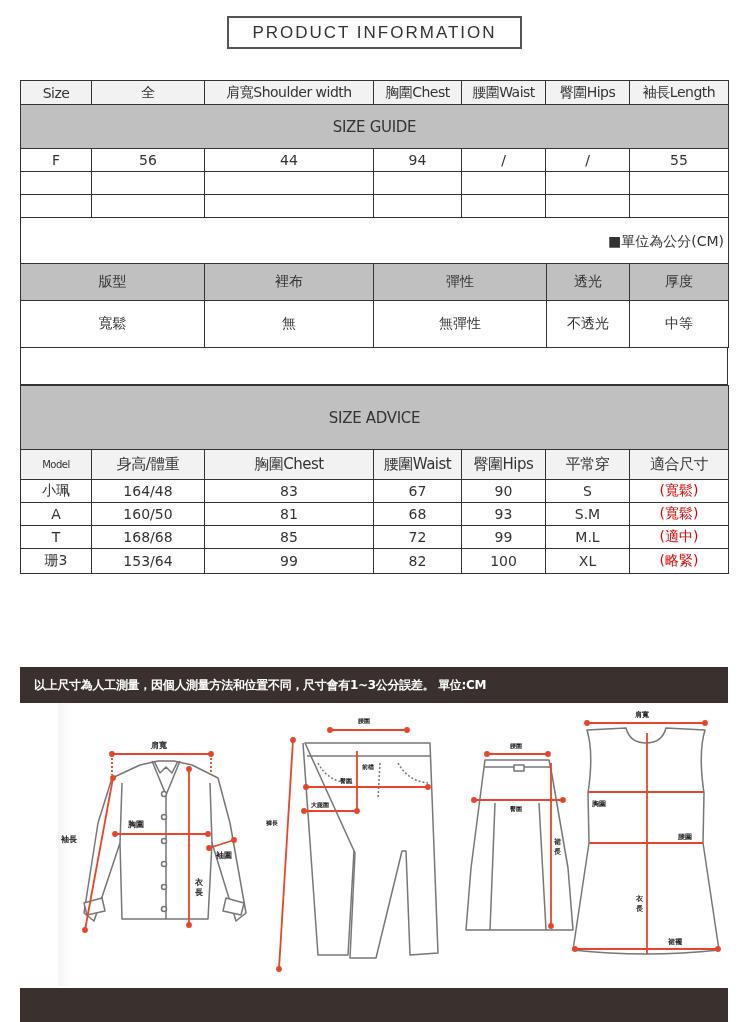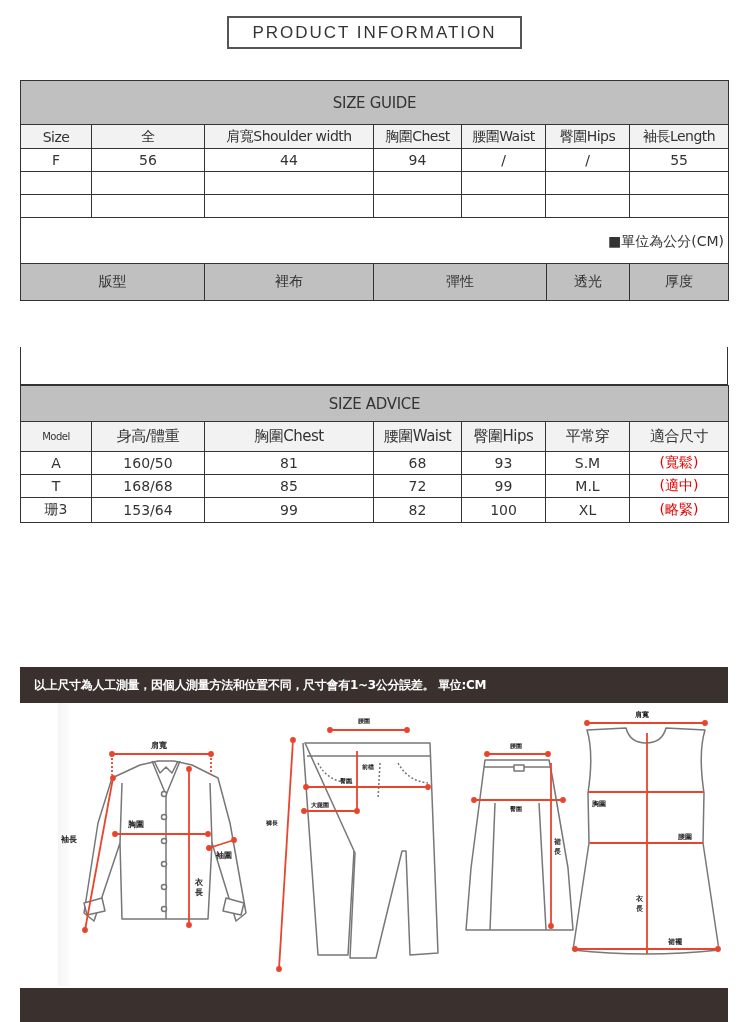--- a/index.html
+++ b/index.html
@@ -60,31 +60,31 @@
   <colgroup>
     <col style="width:71px">
       <col style="width:113px">
       <col style="width:169px">
     <col style="width:88px">
       <col style="width:84px">
       <col style="width:84px">
       <col style="width:99px">
   </colgroup>
   <tbody>
-      <tr style="height:44px">
-    <td colspan="7" class="band">SIZE GUIDE</td>
-  </tr>
-  <tr style="height:24px">
+      <tr style="height:24px">
     <td class="hdr">Size</td>
     <td class="hdr">全</td>
     <td class="hdr">肩寬Shoulder width</td>
     <td class="hdr">胸圍Chest</td>
     <td class="hdr">腰圍Waist</td>
     <td class="hdr">臀圍Hips</td>
     <td class="hdr">袖長Length</td>
+  </tr>
+  <tr style="height:44px">
+    <td colspan="7" class="band">SIZE GUIDE</td>
   </tr>
   <tr style="height:23px">
     <td>F</td>
     <td>56</td>
     <td>44</td>
     <td>94</td>
     <td>/</td>
     <td>/</td>
     <td>55</td>
   </tr>
@@ -121,48 +121,64 @@
       <col style="width:99px">
   </colgroup>
   <tbody>
       <tr style="height:37px">
     <td class="gray">版型</td>
     <td class="gray">裡布</td>
     <td class="gray">彈性</td>
     <td class="gray">透光</td>
     <td class="gray">厚度</td>
   </tr>
+  <tr style="height:47px">
+    <td>寬鬆</td>
+    <td>無</td>
+    <td>無彈性</td>
+    <td>不透光</td>
+    <td>中等</td>
+  </tr>
 </tbody>
   </table>
 
 <table class="sheet" id="t3">
   <colgroup>
     <col style="width:71px">
       <col style="width:113px">
       <col style="width:169px">
     <col style="width:88px">
       <col style="width:84px">
       <col style="width:84px">
       <col style="width:99px">
   </colgroup>
   <tbody>
       <tr style="height:0px">
         <td colspan="7" class="blank" style="height:0;border-top:none;border-bottom:none;"></td>
       </tr>
-  <tr style="height:36px">
+  <tr style="height:64px">
     <td colspan="7" class="band">SIZE ADVICE</td>
   </tr>
   <tr style="height:30px">
     <td class="hdr" style="font-size:10px">Model</td>
     <td class="hdr" style="font-size:15px">身高/體重</td>
     <td class="hdr" style="font-size:15px">胸圍Chest</td>
     <td class="hdr" style="font-size:15px">腰圍Waist</td>
     <td class="hdr" style="font-size:15px">臀圍Hips</td>
     <td class="hdr" style="font-size:15px">平常穿</td>
     <td class="hdr" style="font-size:15px">適合尺寸</td>
+  </tr>
+  <tr style="height:23px">
+    <td>小珮</td>
+    <td>164/48</td>
+    <td>83</td>
+    <td>67</td>
+    <td>90</td>
+    <td>S</td>
+    <td class="red">(寬鬆)</td>
   </tr>
   <tr style="height:23px">
     <td>A</td>
     <td>160/50</td>
     <td>81</td>
     <td>68</td>
     <td>93</td>
     <td>S.M</td>
     <td class="red">(寬鬆)</td>
   </tr>

